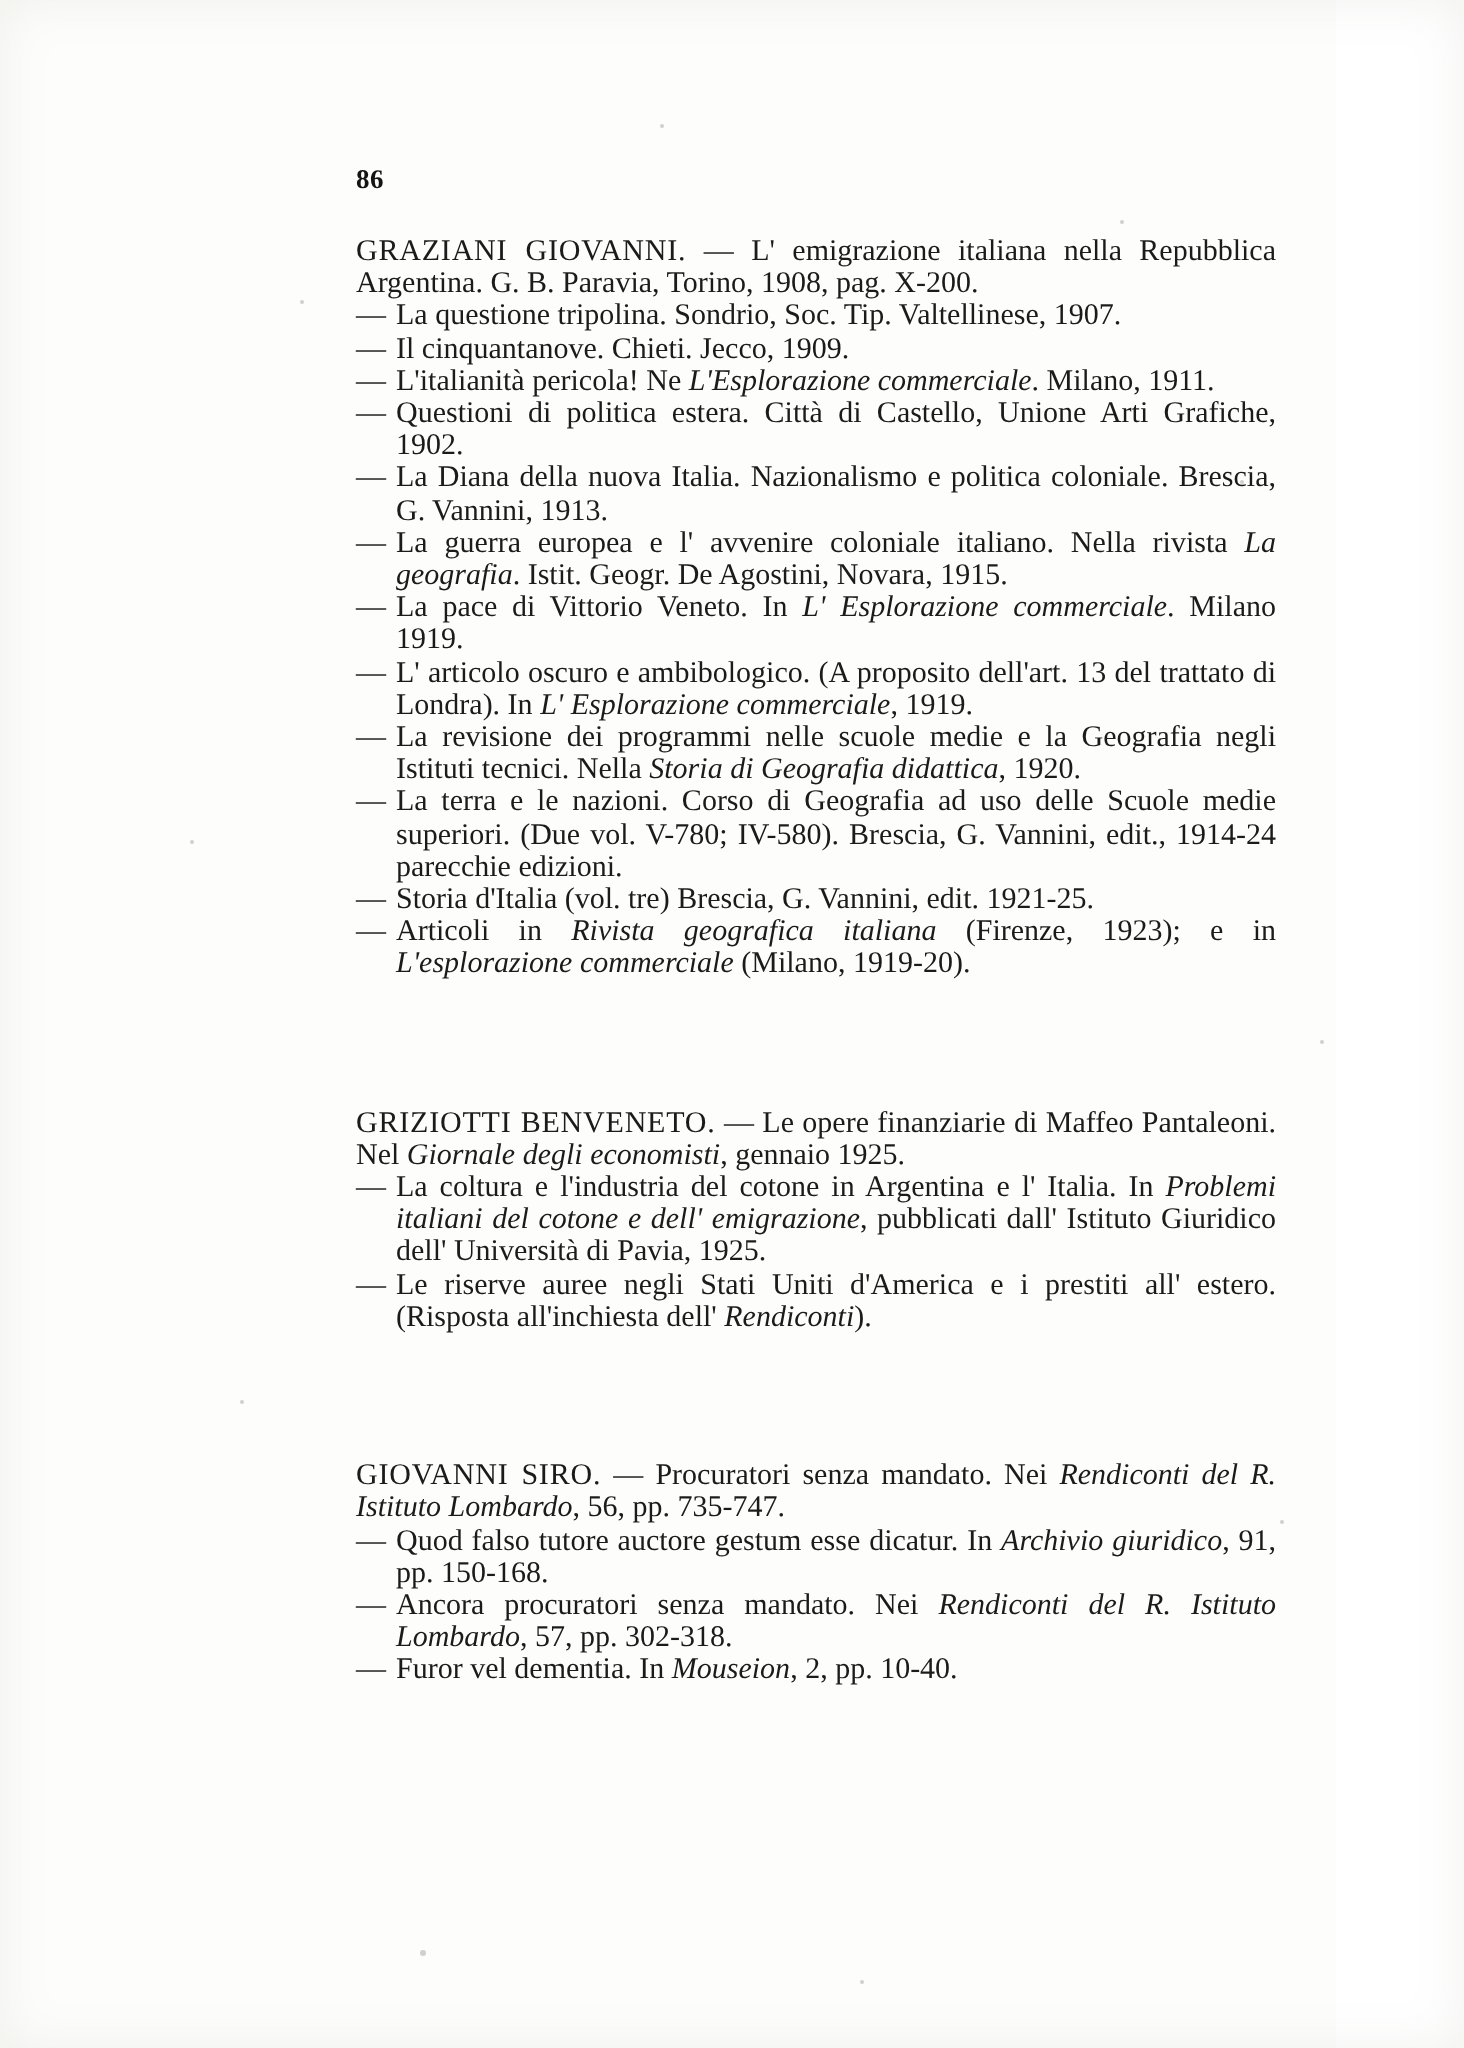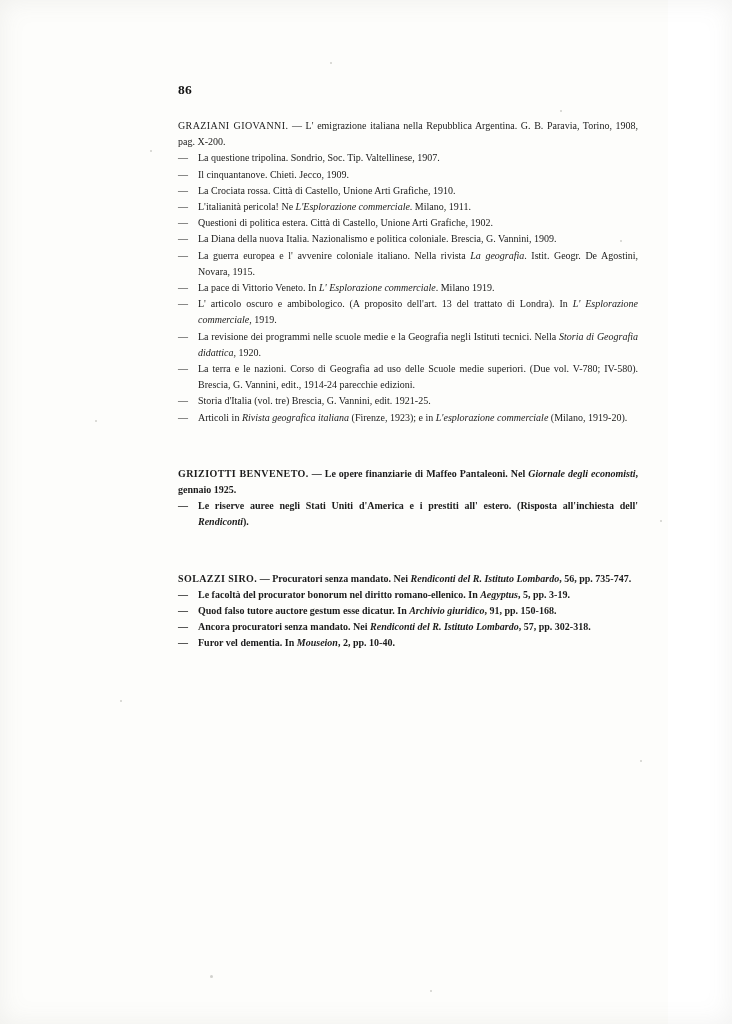--- a/index.html
+++ b/index.html
@@ -34,25 +34,24 @@
   .content {
     position: absolute;
     left: 178px;
     top: 118px;
     width: 460px;
   }
   .entry {
     margin-bottom: 0;
   }
   .entry + .entry {
-    margin-top: 40px;
-    font-weight: bold;
+    margin-top: 63px;
   }
   .line {
-    font-size: 10px;
+    font-size: 15px;
     line-height: 16.2px;
     text-align: justify;
     color: #1b1b1b;
     position: relative;
     white-space: normal;
   }
   .headline {
     text-indent: 0;
   }
   .author {
@@ -93,45 +92,44 @@
   <div class="page-number">86</div>
 
   <div class="content">
 
     <div class="entry">
       <div class="line headline">
         <span class="author">GRAZIANI GIOVANNI.</span><span> — L' emigrazione italiana nella Repubblica Argentina. G. B. Paravia, Torino, 1908, pag. X-200.</span>
       </div>
       <div class="line item"><span class="dash">—</span><span>La questione tripolina. Sondrio, Soc. Tip. Valtellinese, 1907.</span></div>
       <div class="line item"><span class="dash">—</span><span>Il cinquantanove. Chieti. Jecco, 1909.</span></div>
-      <div class="line item"><span class="dash">—</span><span>La Crociata rossa. Città di Castello, Unione Arti Grafiche, 1910.</span></div>
       <div class="line item"><span class="dash">—</span><span>L'italianità pericola! Ne <i class="it">L'Esplorazione commerciale</i>. Milano, 1911.</span></div>
       <div class="line item"><span class="dash">—</span><span>Questioni di politica estera. Città di Castello, Unione Arti Grafiche, 1902.</span></div>
-      <div class="line item"><span class="dash">—</span><span>La Diana della nuova Italia. Nazionalismo e politica coloniale. Brescia, G. Vannini, 1909.</span></div>
+      <div class="line item"><span class="dash">—</span><span>La Diana della nuova Italia. Nazionalismo e politica coloniale. Brescia, G. Vannini, 1913.</span></div>
       <div class="line item"><span class="dash">—</span><span>La guerra europea e l' avvenire coloniale italiano. Nella rivista <i class="it">La geografia</i>. Istit. Geogr. De Agostini, Novara, 1915.</span></div>
       <div class="line item"><span class="dash">—</span><span>La pace di Vittorio Veneto. In <i class="it">L' Esplorazione commerciale</i>. Milano 1919.</span></div>
       <div class="line item"><span class="dash">—</span><span>L' articolo oscuro e ambibologico. (A proposito dell'art. 13 del trattato di Londra). In <i class="it">L' Esplorazione commerciale</i>, 1919.</span></div>
       <div class="line item"><span class="dash">—</span><span>La revisione dei programmi nelle scuole medie e la Geografia negli Istituti tecnici. Nella <i class="it">Storia di Geografia didattica</i>, 1920.</span></div>
       <div class="line item"><span class="dash">—</span><span>La terra e le nazioni. Corso di Geografia ad uso delle Scuole medie superiori. (Due vol. V-780; IV-580). Brescia, G. Vannini, edit., 1914-24 parecchie edizioni.</span></div>
       <div class="line item"><span class="dash">—</span><span>Storia d'Italia (vol. tre) Brescia, G. Vannini, edit. 1921-25.</span></div>
       <div class="line item"><span class="dash">—</span><span>Articoli in <i class="it">Rivista geografica italiana</i> (Firenze, 1923); e in <i class="it">L'esplorazione commerciale</i> (Milano, 1919-20).</span></div>
     </div>
 
     <div class="entry">
       <div class="line headline">
         <span class="author">GRIZIOTTI BENVENETO.</span><span> — Le opere finanziarie di Maffeo Pantaleoni. Nel <i class="it">Giornale degli economisti</i>, gennaio 1925.</span>
       </div>
+      <div class="line item"><span class="dash">—</span><span>La coltura e l'industria del cotone in Argentina e l' Italia. In <i class="it">Problemi italiani del cotone e dell' emigrazione</i>, pubblicati dall' Istituto Giuridico dell' Università di Pavia, 1925.</span></div>
       <div class="line item"><span class="dash">—</span><span>Le riserve auree negli Stati Uniti d'America e i prestiti all' estero. (Risposta all'inchiesta dell' <i class="it">Rendiconti</i>).</span></div>
     </div>
 
     <div class="entry">
       <div class="line headline">
-        <span class="author">SOLAZZI SIRO.</span><span> — Procuratori senza mandato. Nei <i class="it"><i class="it">Rendiconti del R. Istituto</i> Lombardo</i>, 56, pp. 735-747.</span>
+        <span class="author">GIOVANNI SIRO.</span><span> — Procuratori senza mandato. Nei <i class="it"><i class="it">Rendiconti del R. Istituto</i> Lombardo</i>, 56, pp. 735-747.</span>
       </div>
-      <div class="line item"><span class="dash">—</span><span>Le facoltà del procurator bonorum nel diritto romano-ellenico. In <i class="it">Aegyptus</i>, 5, pp. 3-19.</span></div>
       <div class="line item"><span class="dash">—</span><span>Quod falso tutore auctore gestum esse dicatur. In <i class="it">Archivio giuridico</i>, 91, pp. 150-168.</span></div>
       <div class="line item"><span class="dash">—</span><span>Ancora procuratori senza mandato. Nei <i class="it"><i class="it">Rendiconti del R. Istituto</i> Lombardo</i>, 57, pp. 302-318.</span></div>
       <div class="line item"><span class="dash">—</span><span>Furor vel dementia. In <i class="it">Mouseion</i>, 2, pp. 10-40.</span></div>
     </div>
 
   </div>
 
   <div class="speck" style="left:150px;top:150px;width:2px;height:2px;"></div>
   <div class="speck" style="left:620px;top:240px;width:2px;height:2px;"></div>
   <div class="speck" style="left:95px;top:420px;width:2px;height:2px;"></div>

